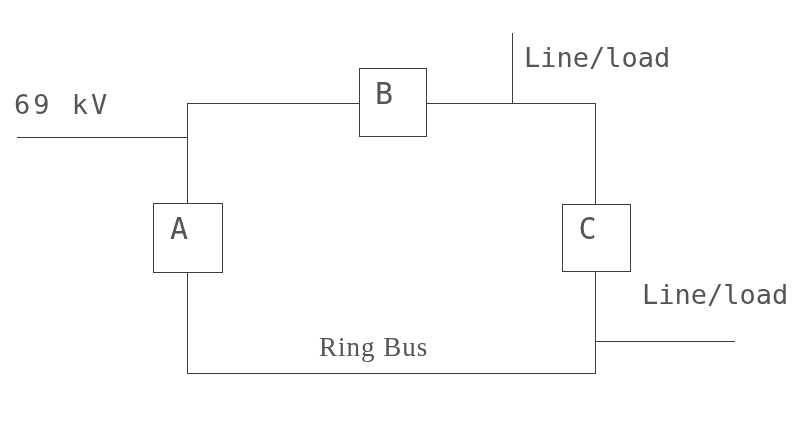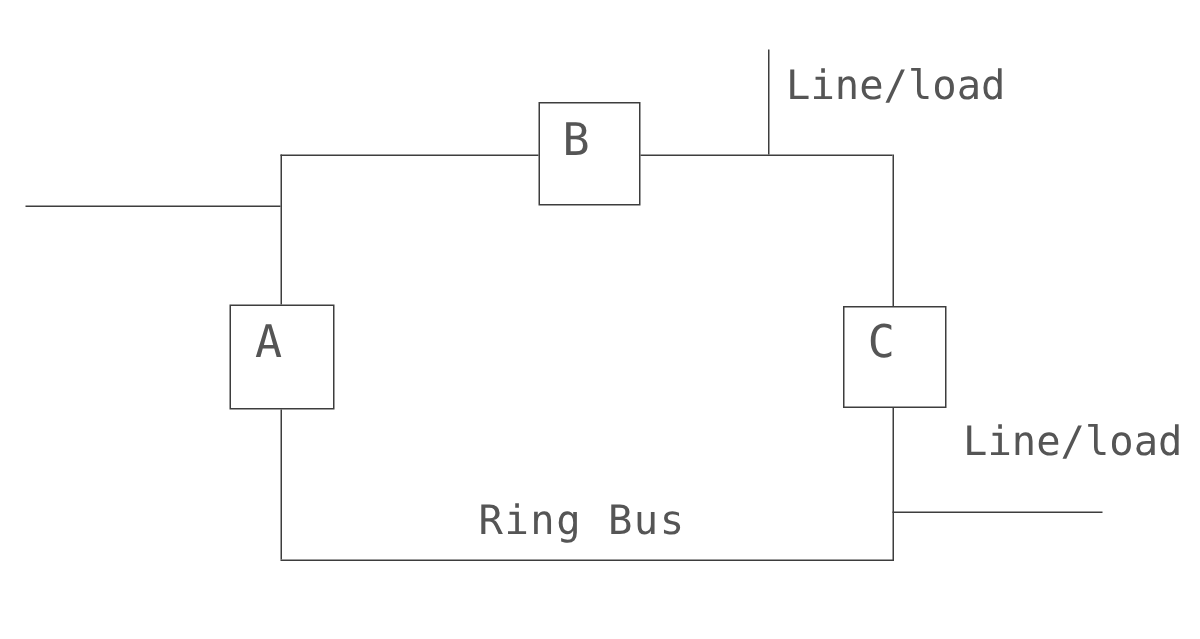--- a/index.html
+++ b/index.html
@@ -53,21 +53,21 @@
   #tap-top-line       { left: 512px; top: 33px;  width: 1px;   height: 70px; }
   #tap-right-line     { left: 595px; top: 341px; width: 140px; height: 1px; }
 
   #breaker-a { left: 153px; top: 203px; width: 70px; height: 70px; }
   #breaker-b { left: 359px; top: 68px;  width: 68px; height: 69px; }
   #breaker-c { left: 562px; top: 204px; width: 69px; height: 68px; }
 
   #source-label        { left: 14px;  top: 90px;  letter-spacing: 3px; }
   #tap-top-label       { left: 524px; top: 43px; }
   #tap-right-label     { left: 642px; top: 280px; }
-  #ring-bus-label      { left: 319px; top: 333px; letter-spacing: 1px; }
+  #ring-bus-label      { left: 319px; top: 333px; letter-spacing: 1px; font-family: Liberation Serif, serif; }
 </style>
 </head>
 <body>
 
 <div id="canvas">
 
   <div class="line" id="source-line"></div>
   <div class="line" id="ring-left-line"></div>
   <div class="line" id="ring-top-line"></div>
   <div class="line" id="ring-right-line"></div>
@@ -78,17 +78,18 @@
   <div class="breaker-box" id="breaker-a">
     <span class="breaker-label">A</span>
   </div>
   <div class="breaker-box" id="breaker-b">
     <span class="breaker-label">B</span>
   </div>
   <div class="breaker-box" id="breaker-c">
     <span class="breaker-label">C</span>
   </div>
 
+  <div class="diagram-text" id="source-label">69 kV</div>
   <div class="diagram-text" id="tap-top-label">Line/load</div>
   <div class="diagram-text" id="tap-right-label">Line/load</div>
   <div class="diagram-text" id="ring-bus-label">Ring Bus</div>
 
 </div>
 
 </body></html>

